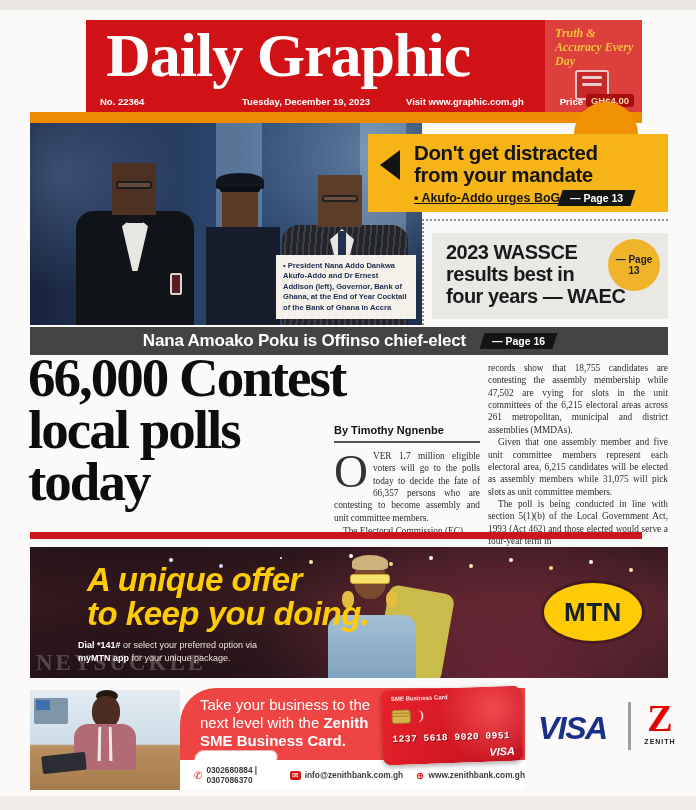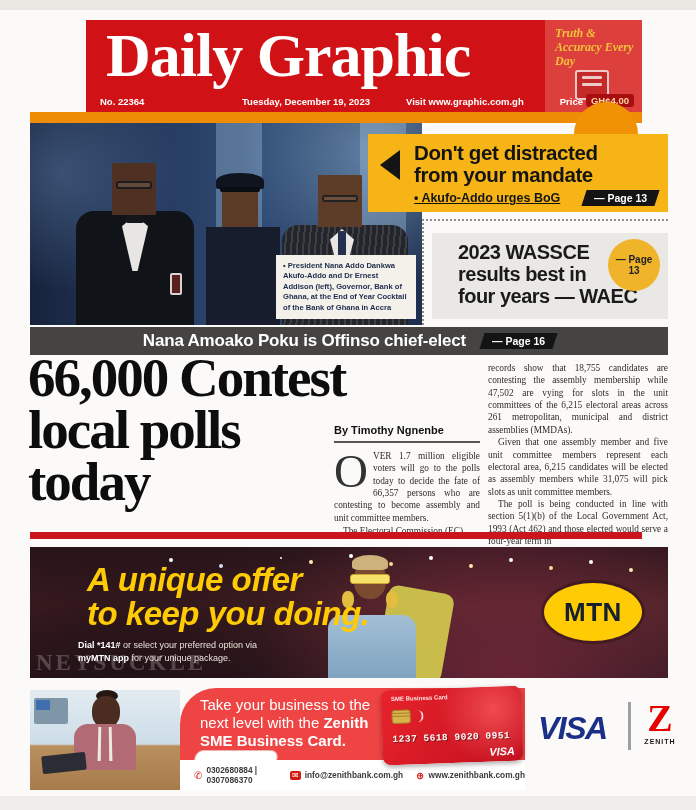--- a/index.html
+++ b/index.html
@@ -77,32 +77,32 @@
     right:6px; bottom:6px; width:140px; background:#f4f1ea; padding:6px 7px;
     font-size:7.6px; line-height:1.38; font-weight:bold; color:#1c2b4e;
     border-radius:0;
   }
 
   
   #teaser { left:368px; top:134px; width:300px; height:78px; background:#f6b417; z-index:3; padding:8px 10px 0 46px; }
   #chevron { left:12px; top:16px; width:0; height:0;
     border-right:20px solid #141414; border-top:15px solid transparent; border-bottom:15px solid transparent; }
   .teaser-line { font-size:20.5px; line-height:22px; font-weight:800; color:#141414; letter-spacing:-0.4px; }
-  #teaser-row { display:flex; align-items:center; gap:24px; margin-top:4px; }
+  #teaser-row { display:flex; align-items:center; gap:0; margin-top:4px; }
   #teaser-sub { font-size:12.5px; font-weight:800; color:#141414; text-decoration:underline; }
   .page-box { background:#141414; color:#fff; font-size:10.5px; font-weight:bold;
     padding:2px 10px; transform:skewX(-18deg); white-space:nowrap; }
   .page-box span { display:inline-block; transform:skewX(18deg); }
 
   
   #dot-h { left:422px; top:219px; width:246px; border-top:2px dotted #8f8d8a; }
   #dot-v { left:422px; top:219px; height:106px; border-left:2px dotted #8f8d8a; }
 
   
-  #wassce { left:432px; top:233px; width:236px; height:86px; background:#eae8e5; padding:8px 26px; }
+  #wassce { left:432px; top:233px; width:236px; height:86px; background:#eae8e5; padding:8px 14px; }
   .wassce-line { font-size:20px; line-height:22px; font-weight:800; color:#1a1a1a; letter-spacing:-0.5px; }
   #wassce-circle { right:8px; top:6px; width:52px; height:52px; border-radius:50%;
     background:#f0b42b; display:flex; align-items:center; justify-content:center;
     font-size:10px; font-weight:800; color:#222; text-align:center; line-height:1.15; padding:4px; }
 
   
   #strap { left:30px; top:327px; width:638px; height:28px; background:#464343;
     display:flex; align-items:center; justify-content:center; gap:16px; }
   #strap-text { color:#fff; font-size:17px; font-weight:800; letter-spacing:-0.2px; }
 

